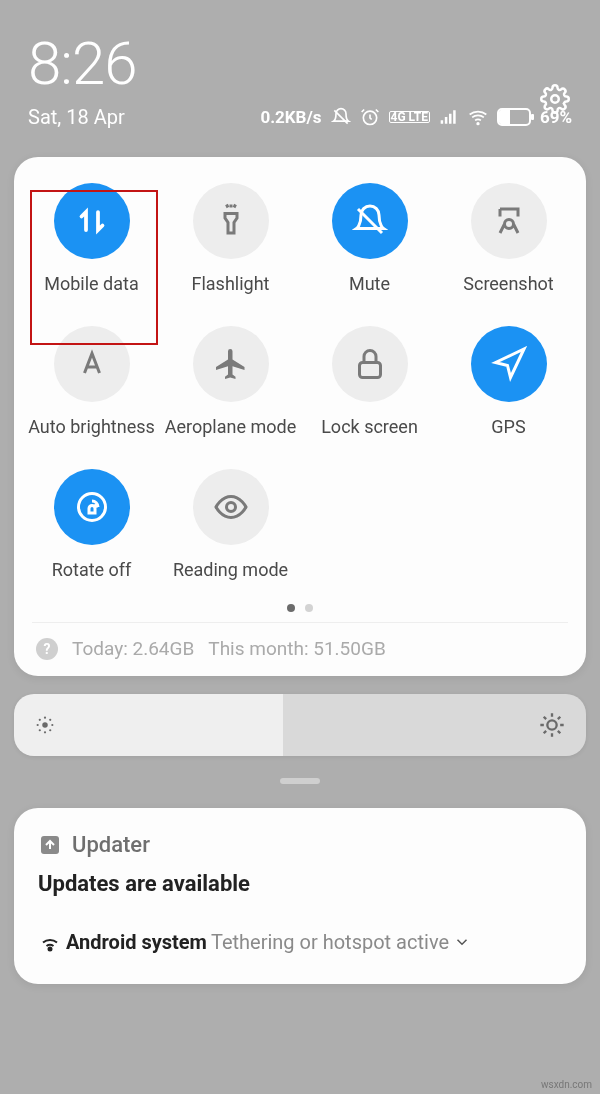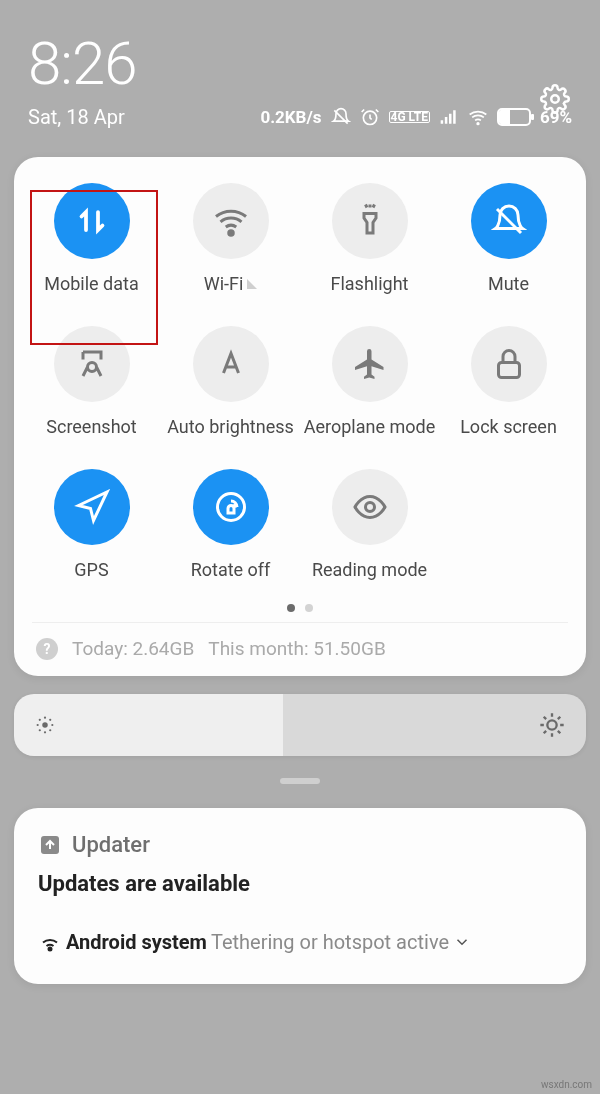--- a/index.html
+++ b/index.html
@@ -84,32 +84,20 @@
 
     <div class="toggle">
       <div class="toggle-circle active">
         <svg viewBox="0 0 24 24" fill="none" stroke="#fff" stroke-width="2.5" stroke-linecap="round">
             <path d="M8 18V6l-3 3M16 6v12l3-3"></path>
           </svg>
       </div>
       <span class="toggle-label">Mobile data</span>
     </div>
 
-    <div class="toggle">
-      <div class="toggle-circle">
-        <svg viewBox="0 0 24 24" fill="none" stroke="#7a7a7a" stroke-width="2">
-            <path d="M5 12.55a11 11 0 0114 0M8.5 16a6 6 0 017 0M2 9a16 16 0 0120 0"></path>
-            <circle cx="12" cy="20" r="1.5" fill="#7a7a7a"></circle>
-          </svg>
-      </div>
-      <span class="toggle-label">
-          <span>Wi-Fi</span>
-          <span class="caret-tri"></span>
-        </span>
-    </div>
 
     <div class="toggle">
       <div class="toggle-circle">
         <svg viewBox="0 0 24 24" fill="none" stroke="#7a7a7a" stroke-width="2">
             <path d="M8 7h8v3l-2 3v7h-4v-7l-2-3zM10 3l-1-2M14 3l1-2M12 1v2"></path>
           </svg>
       </div>
       <span class="toggle-label">Flashlight</span>
     </div>
 

